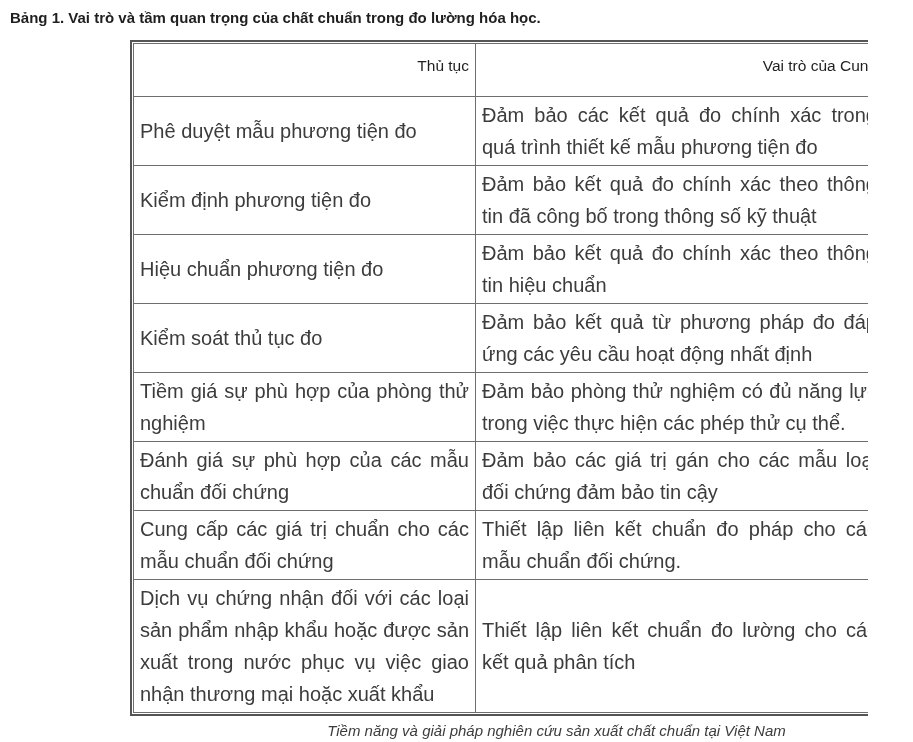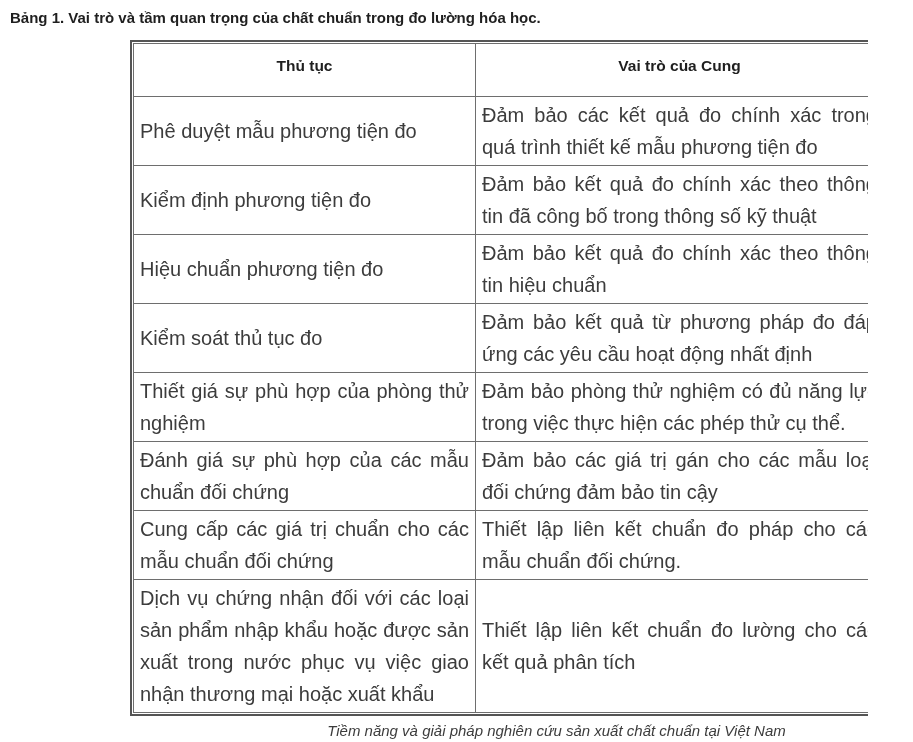--- a/index.html
+++ b/index.html
@@ -50,22 +50,22 @@
     line-height: 32px;
     padding: 2px 6px;
     text-align: justify;
     vertical-align: middle;
     word-wrap: break-word;
   }
   table.crm-table th {
     height: 44px;
     vertical-align: top;
     padding-top: 6px;
-    text-align: center;
-    font-weight: bold;
+    text-align: right;
+    font-weight: normal;
     color: #1f1f1f;
     font-size: 15.5px;
   }
   .doc-caption {
     position: absolute;
     left: 130px;
     top: 722px;
     width: 757px;
     text-align: center;
     font-style: italic;
@@ -105,21 +105,21 @@
         </tr>
         <tr>
           <td>Hiệu chuẩn phương tiện đo</td>
           <td>Đảm bảo kết quả đo chính xác theo thông tin hiệu chuẩn</td>
         </tr>
         <tr>
           <td>Kiểm soát thủ tục đo</td>
           <td>Đảm bảo kết quả từ phương pháp đo đáp ứng các yêu cầu hoạt động nhất định</td>
         </tr>
         <tr>
-          <td>Thiết giá sự phù hợp của phòng thử nghiệm</td>
+          <td>Tiềm giá sự phù hợp của phòng thử nghiệm</td>
           <td>Đảm bảo phòng thử nghiệm có đủ năng lực trong việc thực hiện các phép thử cụ thể.</td>
         </tr>
         <tr>
           <td>Đánh giá sự phù hợp của các mẫu chuẩn đối chứng</td>
           <td>Đảm bảo các giá trị gán cho các mẫu loại đối chứng đảm bảo tin cậy</td>
         </tr>
         <tr>
           <td>Cung cấp các giá trị chuẩn cho các mẫu chuẩn đối chứng</td>
           <td>Thiết lập liên kết chuẩn đo pháp cho các mẫu chuẩn đối chứng.</td>
         </tr>

